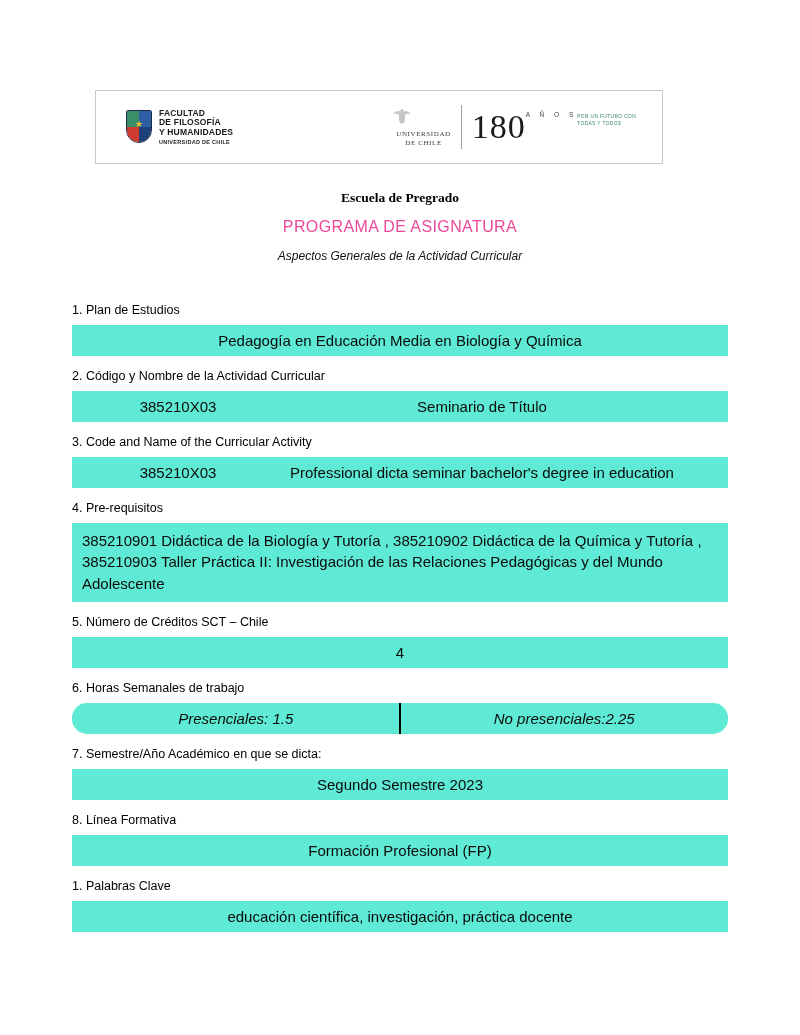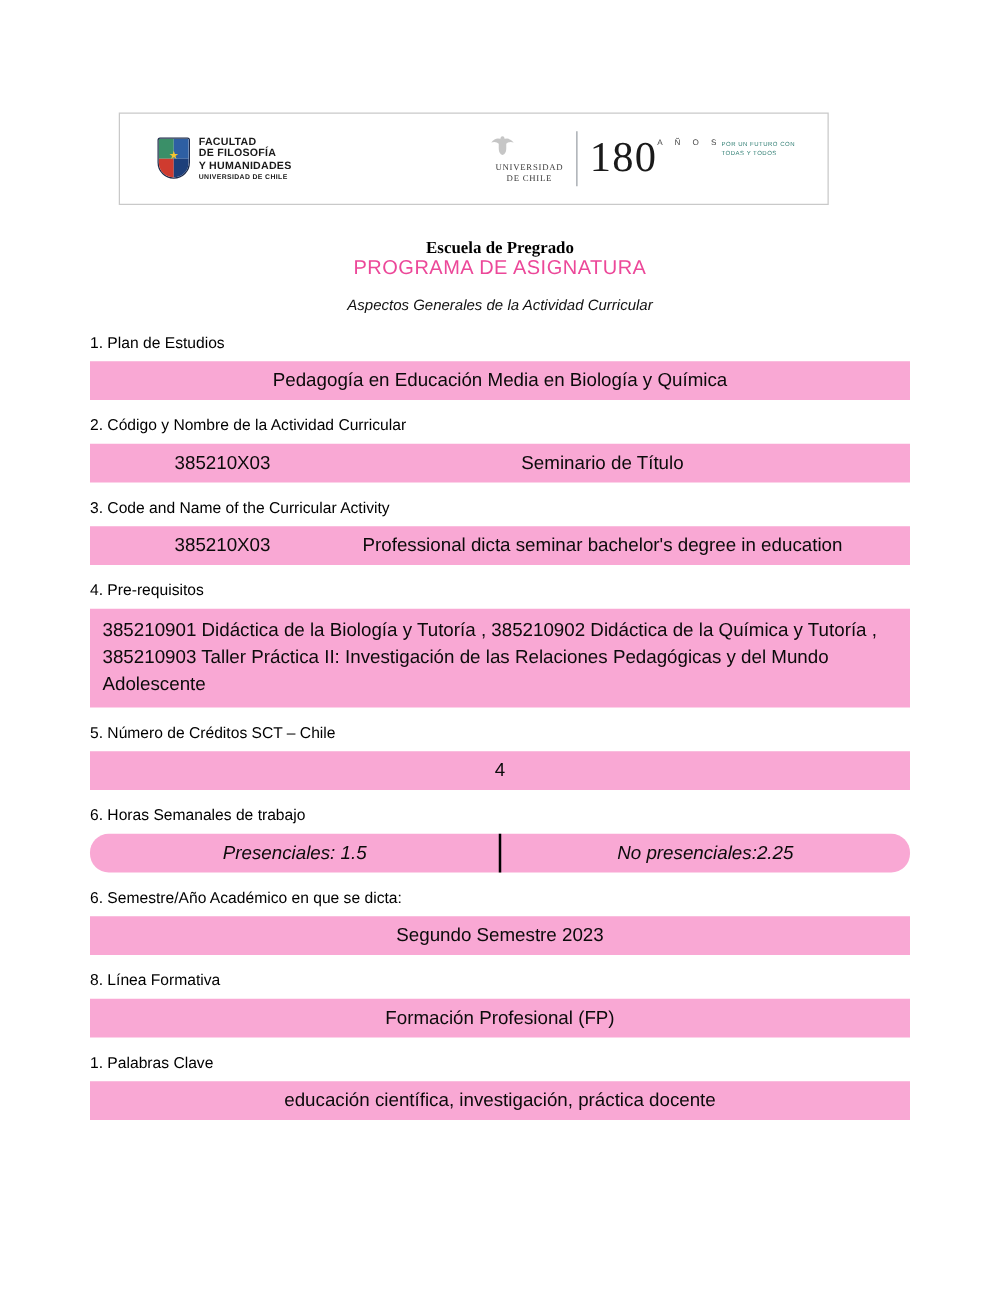--- a/index.html
+++ b/index.html
@@ -54,29 +54,29 @@
   .condor { opacity: .75; margin-bottom: 2px; }
   .uch-name { font-family: "Liberation Serif", serif; font-size: 7px; letter-spacing: .6px; color: #3a3a3a; text-align: center; line-height: 1.25; white-space: pre-line; margin-left: 43px; }
   .logo-div { width: 1px; height: 44px; background: #9aa0a6; }
   .anniv { display: flex; line-height: 1; }
   .anniv-num { font-family: "Liberation Serif", serif; font-size: 34px; color: #1a1a1a; letter-spacing: 1px; }
   .anniv-anos { font-size: 6.5px; letter-spacing: 4px; color: #444; margin-top: 2px; }
   .anniv-tag { font-size: 4.8px; color: #2e7d72; margin-top: 3px; line-height: 1.5; letter-spacing: .4px; white-space: pre-line; }
 
   
   .titles { text-align: center; margin-top: 190px; }
-  .t-school { font-family: "Liberation Serif", serif; font-size: 13.5px; font-weight: bold; }
+  .t-school { font-family: "Liberation Serif", serif; font-size: 13.5px; font-weight: bold; margin-bottom: 12px; }
   .t-program { font-size: 16px; letter-spacing: .4px; margin-bottom: 13px; color: #ec4899; }
   .t-sub { font-size: 12px; font-style: italic; color: #111; }
 
   
-  .content { padding: 0 72px; margin-top: 16px; }
+  .content { padding: 0 72px; margin-top: 40px; }
   .sec-label { font-size: 12.5px; color: #000; margin: 13px 0 8px 0; }
   .bar {
-    background: #f9a8d4;
+    background: #5eead4;
     min-height: 31px;
     display: flex;
     align-items: center;
     justify-content: center;
     font-size: 15px;
     color: #0b0b0b;
     margin-bottom: 2px;
     text-align: center;
   }
   .bar.cells { justify-content: flex-start; text-align: center; }
@@ -162,21 +162,21 @@
     <div class="sec-label">5. Número de Créditos SCT – Chile</div>
     <div class="bar">4</div>
 
     <div class="sec-label">6. Horas Semanales de trabajo</div>
     <div class="bar halves">
       <div class="half">Presenciales: 1.5</div>
       <div class="vdiv"></div>
       <div class="half">No presenciales:2.25</div>
     </div>
 
-    <div class="sec-label">6. Semestre/Año Académico en que se dicta:</div>
+    <div class="sec-label">7. Semestre/Año Académico en que se dicta:</div>
     <div class="bar">Segundo Semestre 2023</div>
 
     <div class="sec-label">8. Línea Formativa</div>
     <div class="bar">Formación Profesional (FP)</div>
 
     <div class="sec-label">1. Palabras Clave</div>
     <div class="bar">educación científica, investigación, práctica docente</div>
 
   </div>
 </div>

